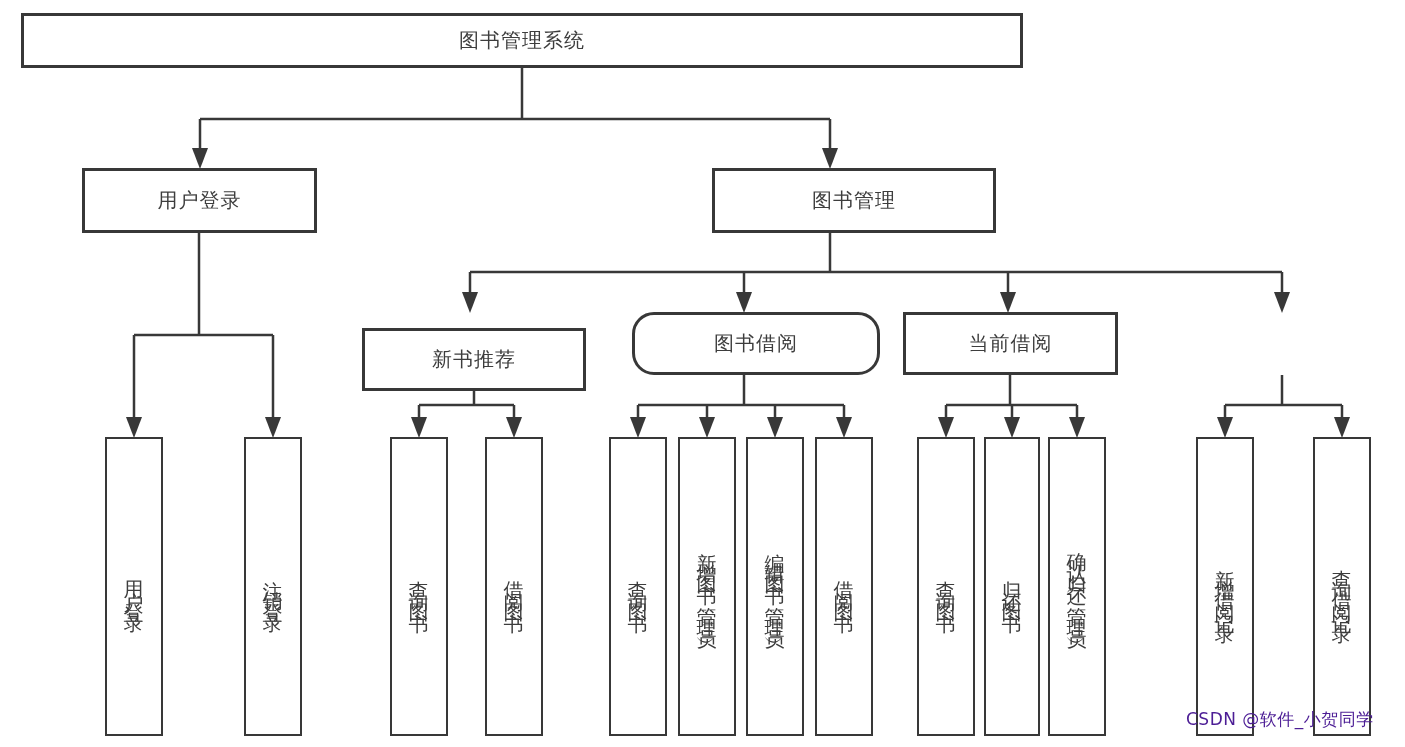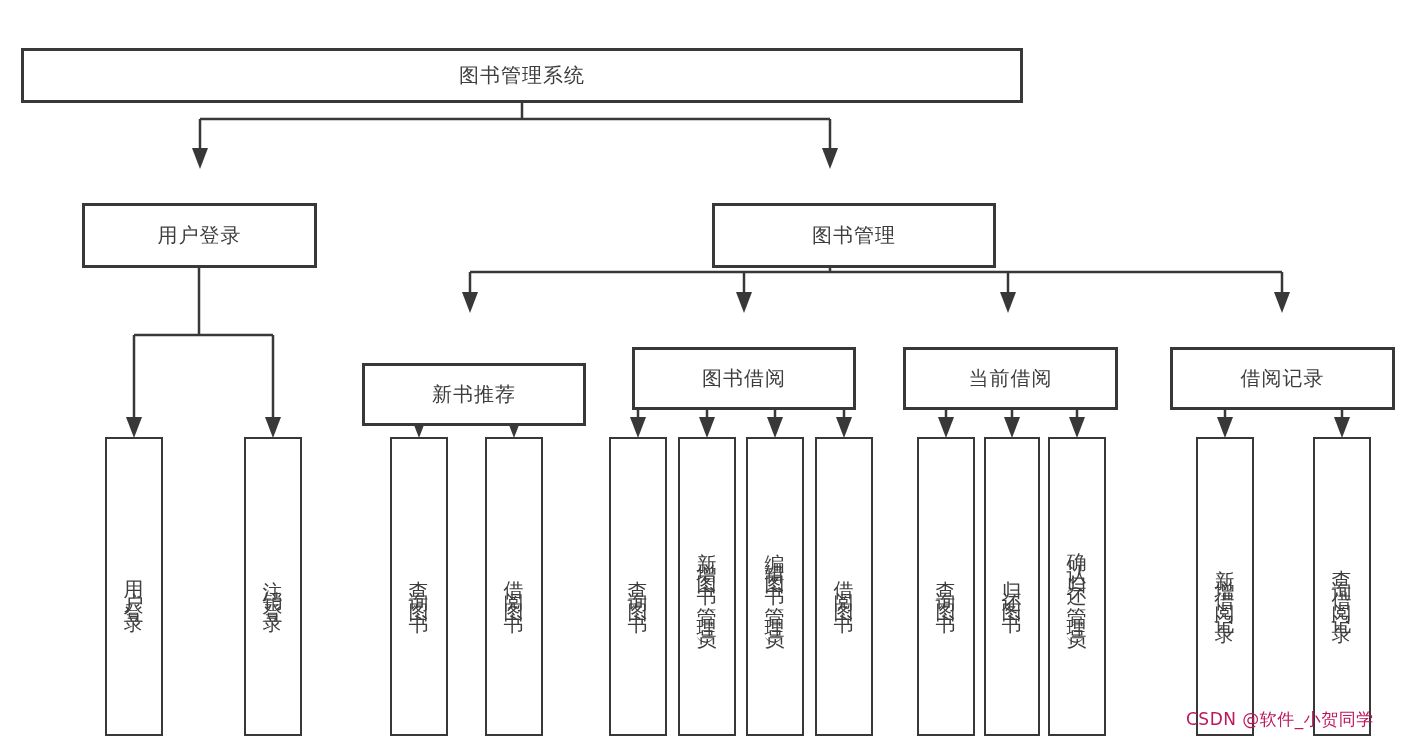--- a/index.html
+++ b/index.html
@@ -7,32 +7,32 @@
     width:1405px;height:747px;position:relative;overflow:hidden;
     background:#ffffff;
     font-family:"DejaVu Sans","Liberation Sans",sans-serif;
   }
   #stage{position:absolute;left:0;top:0;width:1405px;height:747px;}
   svg.lines{position:absolute;left:0;top:0;width:1405px;height:747px;pointer-events:none;}
   .hbox{
     position:absolute;background:#ffffff;border:3px solid #383838;
     display:flex;align-items:center;justify-content:center;
     font-size:20px;color:#3d3d3d;box-sizing:border-box;
-    letter-spacing:1px;white-space:nowrap;margin-top:35px;
+    letter-spacing:1px;white-space:nowrap;
   }
   .vbox{
     position:absolute;background:#ffffff;border:2.5px solid #383838;
     display:flex;align-items:center;justify-content:center;
     writing-mode:vertical-rl;text-orientation:mixed;
     font-size:20px;letter-spacing:11px;color:#3d3d3d;
     box-sizing:border-box;line-height:1;
   }
   .watermark{
     position:absolute;left:1186px;top:708px;
-    font-size:17px;color:#be185d;letter-spacing:0.5px;white-space:nowrap;
+    font-size:17px;color:#4c1d95;letter-spacing:0.5px;white-space:nowrap;
   }
 </style>
 </head>
 <body>
 
 <div id="stage">
 
   <svg class="lines" viewBox="0 0 1405 747">
     <g stroke="#383838" stroke-width="2.5" fill="none">
       <path d="M522,68 V120 M200,119 H830 M200,119 V150 M830,119 V150"></path>
@@ -73,28 +73,25 @@
   <div class="hbox" style="left:82px;top:168px;width:235px;height:65px;">
     <span>用户登录</span>
   </div>
   <div class="hbox" style="left:712px;top:168px;width:284px;height:65px;">
     <span>图书管理</span>
   </div>
 
   <div class="hbox" style="left:362px;top:328px;width:224px;height:63px;">
     <span>新书推荐</span>
   </div>
-  <div class="hbox" style="left:632px;top:312px;width:224px;height:63px;">
+  <div class="hbox" style="left:632px;top:312px;width:248px;height:63px;border-radius:22px;">
     <span>图书借阅</span>
   </div>
   <div class="hbox" style="left:903px;top:312px;width:215px;height:63px;">
     <span>当前借阅</span>
-  </div>
-  <div class="hbox" style="left:1170px;top:312px;width:225px;height:63px;">
-    <span>借阅记录</span>
   </div>
 
   <div class="vbox" style="left:105px;top:437px;width:58px;height:299px;">
     <span>用户登录</span>
   </div>
   <div class="vbox" style="left:244px;top:437px;width:58px;height:299px;">
     <span>注销登录</span>
   </div>
   <div class="vbox" style="left:390px;top:437px;width:58px;height:299px;">
     <span>查询图书</span>

